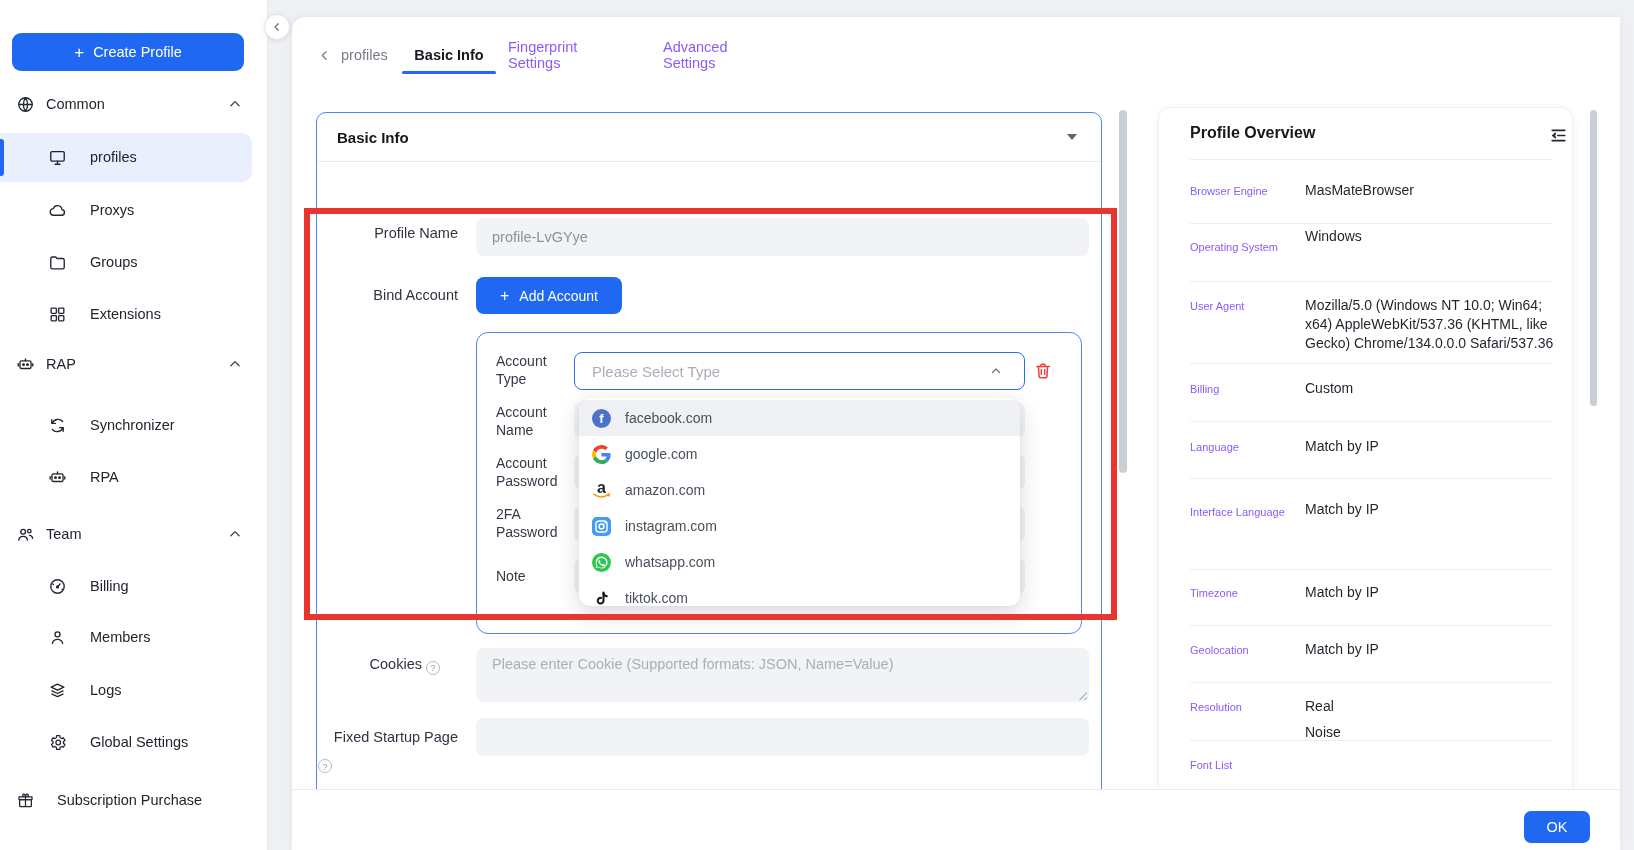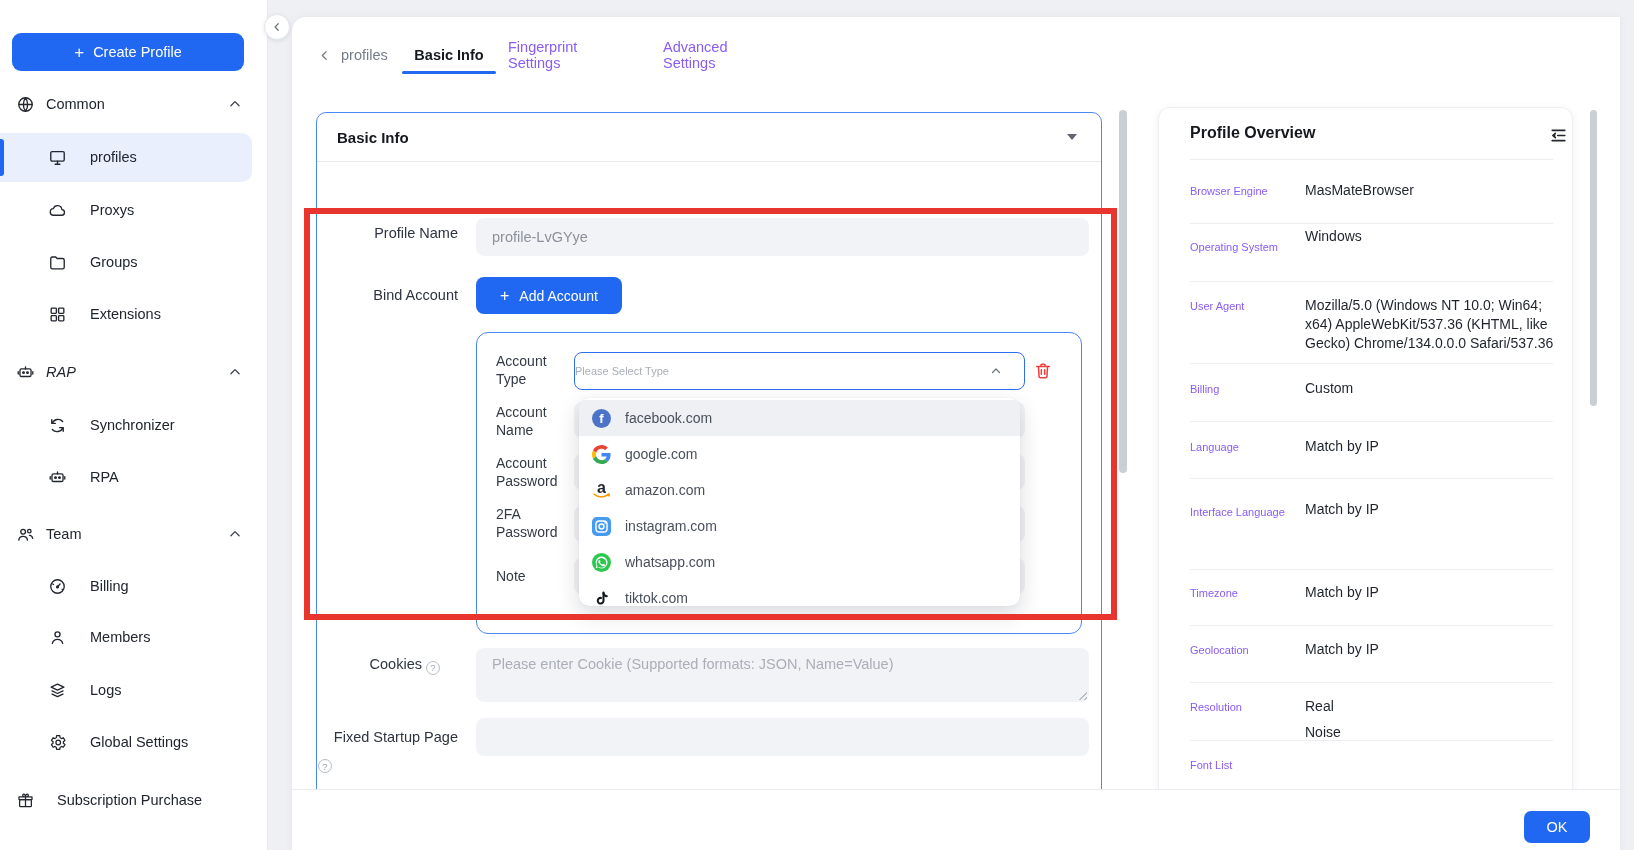--- a/index.html
+++ b/index.html
@@ -44,21 +44,21 @@
   
   .f-label{position:absolute;width:150px;text-align:right;font-size:14.5px;color:#2e3440;z-index:3;}
   .f-input{position:absolute;left:476px;width:613px;background:#f2f3f6;border:none;border-radius:8px;font-family:inherit;font-size:14.5px;color:#8b919c;padding:0 16px;box-sizing:border-box;z-index:3;}
   .f-input::placeholder,.f-textarea::placeholder,.sel-placeholder{color:#a9aeb8;}
   .add-btn{position:absolute;left:476px;top:277px;width:146px;height:37px;background:#2067f2;border:none;border-radius:8px;color:#fff;font-size:14px;font-family:inherit;display:flex;align-items:center;justify-content:center;gap:10px;cursor:pointer;z-index:3;}
   .add-btn .plus{font-size:16px;line-height:1;}
 
   .account-card{left:476px;top:332px;width:606px;height:302px;border:1px solid #4b87f8;border-radius:12px;background:#fff;box-sizing:border-box;z-index:3;}
   .ac-label{position:absolute;left:496px;width:66px;font-size:14px;color:#333a45;line-height:18px;z-index:4;}
   .ac-select{left:574px;top:352px;width:451px;height:38px;background:#fff;border:1.5px solid #2e6cf0;border-radius:8px;box-sizing:border-box;display:flex;align-items:center;cursor:pointer;z-index:4;}
-  .sel-placeholder{margin-left:0;font-size:11px;}
+  .sel-placeholder{margin-left:17px;font-size:15px;}
   .sel-chevron{position:absolute;right:22px;width:12px;height:12px;color:#6b7280;}
   .trash-btn{left:1033px;top:361px;width:20px;height:20px;color:#f23d3d;cursor:pointer;z-index:4;background:none;border:none;padding:0;}
   .ac-input{position:absolute;left:574px;width:451px;height:36px;background:#f2f3f6;border:none;border-radius:8px;z-index:3;}
 
   
   .menu{left:579px;top:398px;width:441px;height:208px;background:#fff;border-radius:10px;box-shadow:0 8px 22px rgba(15,23,42,.16),0 0 1px rgba(15,23,42,.15);overflow:hidden;padding-top:2px;box-sizing:border-box;z-index:30;}
   .menu-item{height:36px;display:flex;align-items:center;padding-left:13px;gap:14px;font-size:14px;color:#49505c;cursor:pointer;}
   .menu-item.hl{background:#eef0f3;}
   .opt-ic{width:19px;height:19px;flex:0 0 19px;position:relative;}
   .fb-ic{border-radius:50%;background:#4d73c8;color:#fff;display:flex;align-items:center;justify-content:center;font-size:13px;font-weight:700;}
@@ -149,21 +149,21 @@
           <svg viewBox="0 0 24 24" fill="none" stroke="currentColor" stroke-width="1.7">
             <rect x="4" y="4" width="6.6" height="6.6" rx="1"></rect>
             <rect x="13.4" y="4" width="6.6" height="6.6" rx="1"></rect>
             <rect x="4" y="13.4" width="6.6" height="6.6" rx="1"></rect>
             <rect x="13.4" y="13.4" width="6.6" height="6.6" rx="1"></rect>
           </svg>
         </span>
       <span class="lbl sub">Extensions</span>
     </div>
 
-    <div class="nav-row" style="top:358px;font-style:italic;">
+    <div class="nav-row" style="top:350px;">
       <span class="ic">
           <svg viewBox="0 0 24 24" fill="none" stroke="currentColor" stroke-width="1.7" stroke-linecap="round" stroke-linejoin="round">
             <rect x="5" y="7.5" width="14" height="9.5" rx="2"></rect>
             <circle cx="9.5" cy="12.2" r="1" fill="currentColor"></circle>
             <circle cx="14.5" cy="12.2" r="1" fill="currentColor"></circle>
             <path d="M12 7.5V5M2.8 11v3M21.2 11v3"></path>
           </svg>
         </span>
       <span class="lbl">RAP</span>
       <span class="chev">

